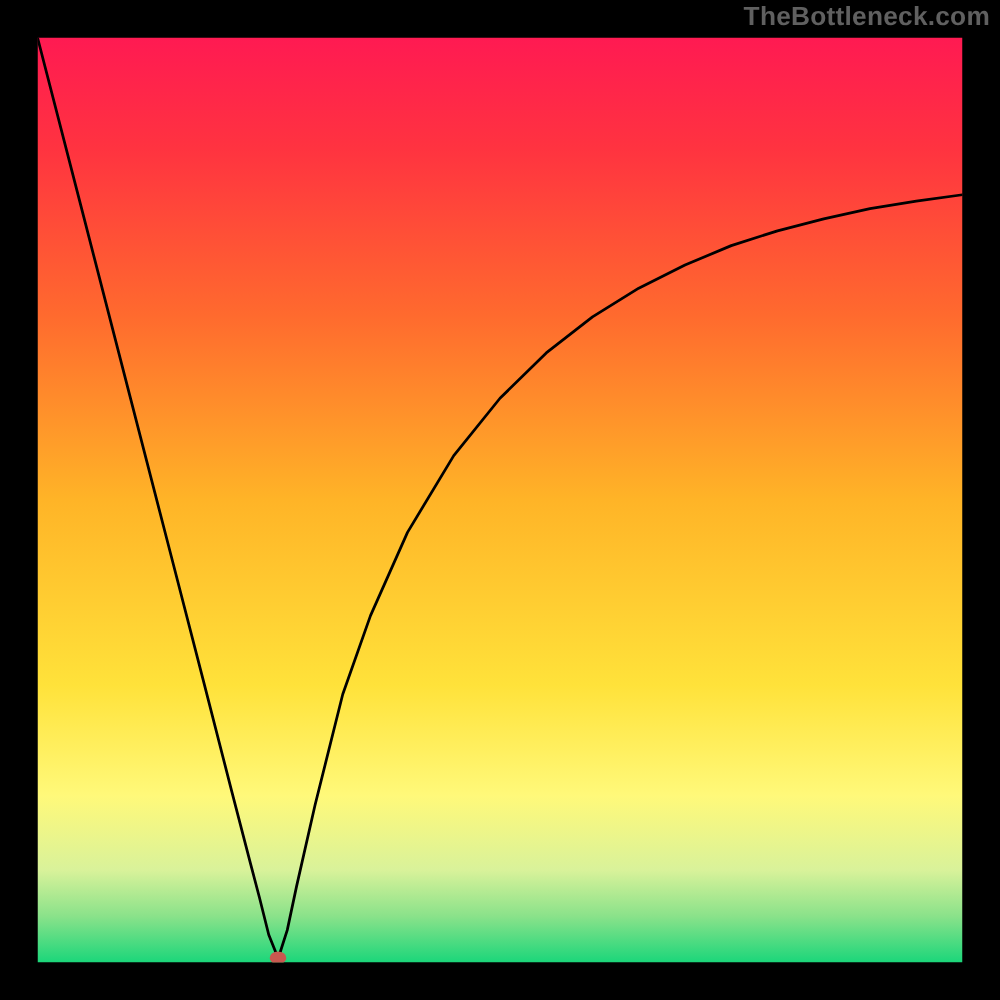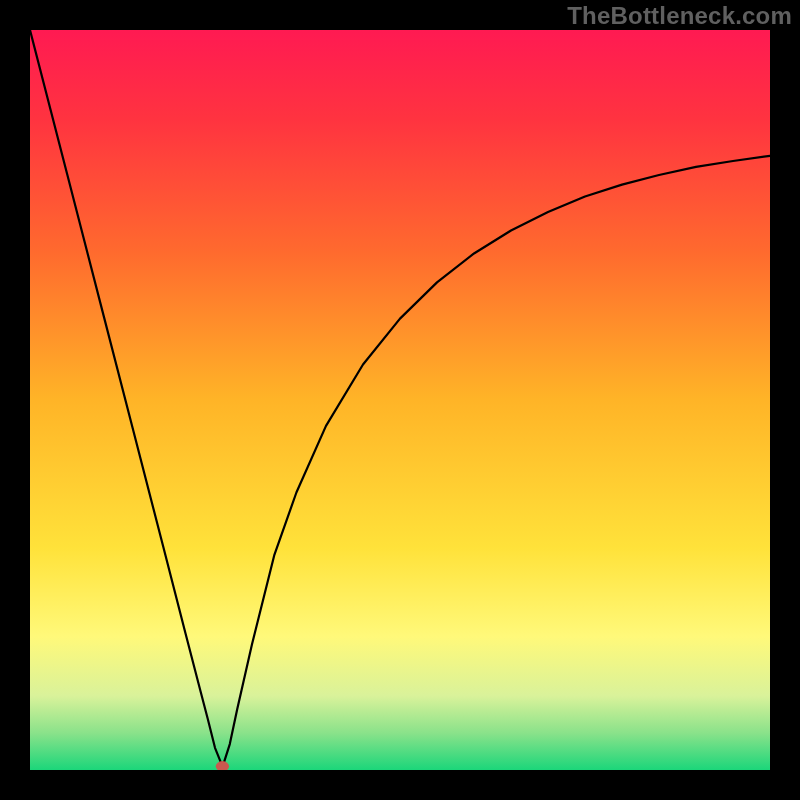--- a/index.html
+++ b/index.html
@@ -28,21 +28,21 @@
   .plot {
     display: block;
     width: 740px;
     height: 740px;
   }
   .watermark {
     position: absolute;
     top: 2px;
     right: 8px;
     color: #606060;
-    font-size: 24px;
+    font-size: 21px;
     font-weight: 600;
     letter-spacing: 0.2px;
     user-select: none;
   }
 </style>
 </head>
 <body>
 
 <div class="frame">
   <div class="watermark">TheBottleneck.com</div>

